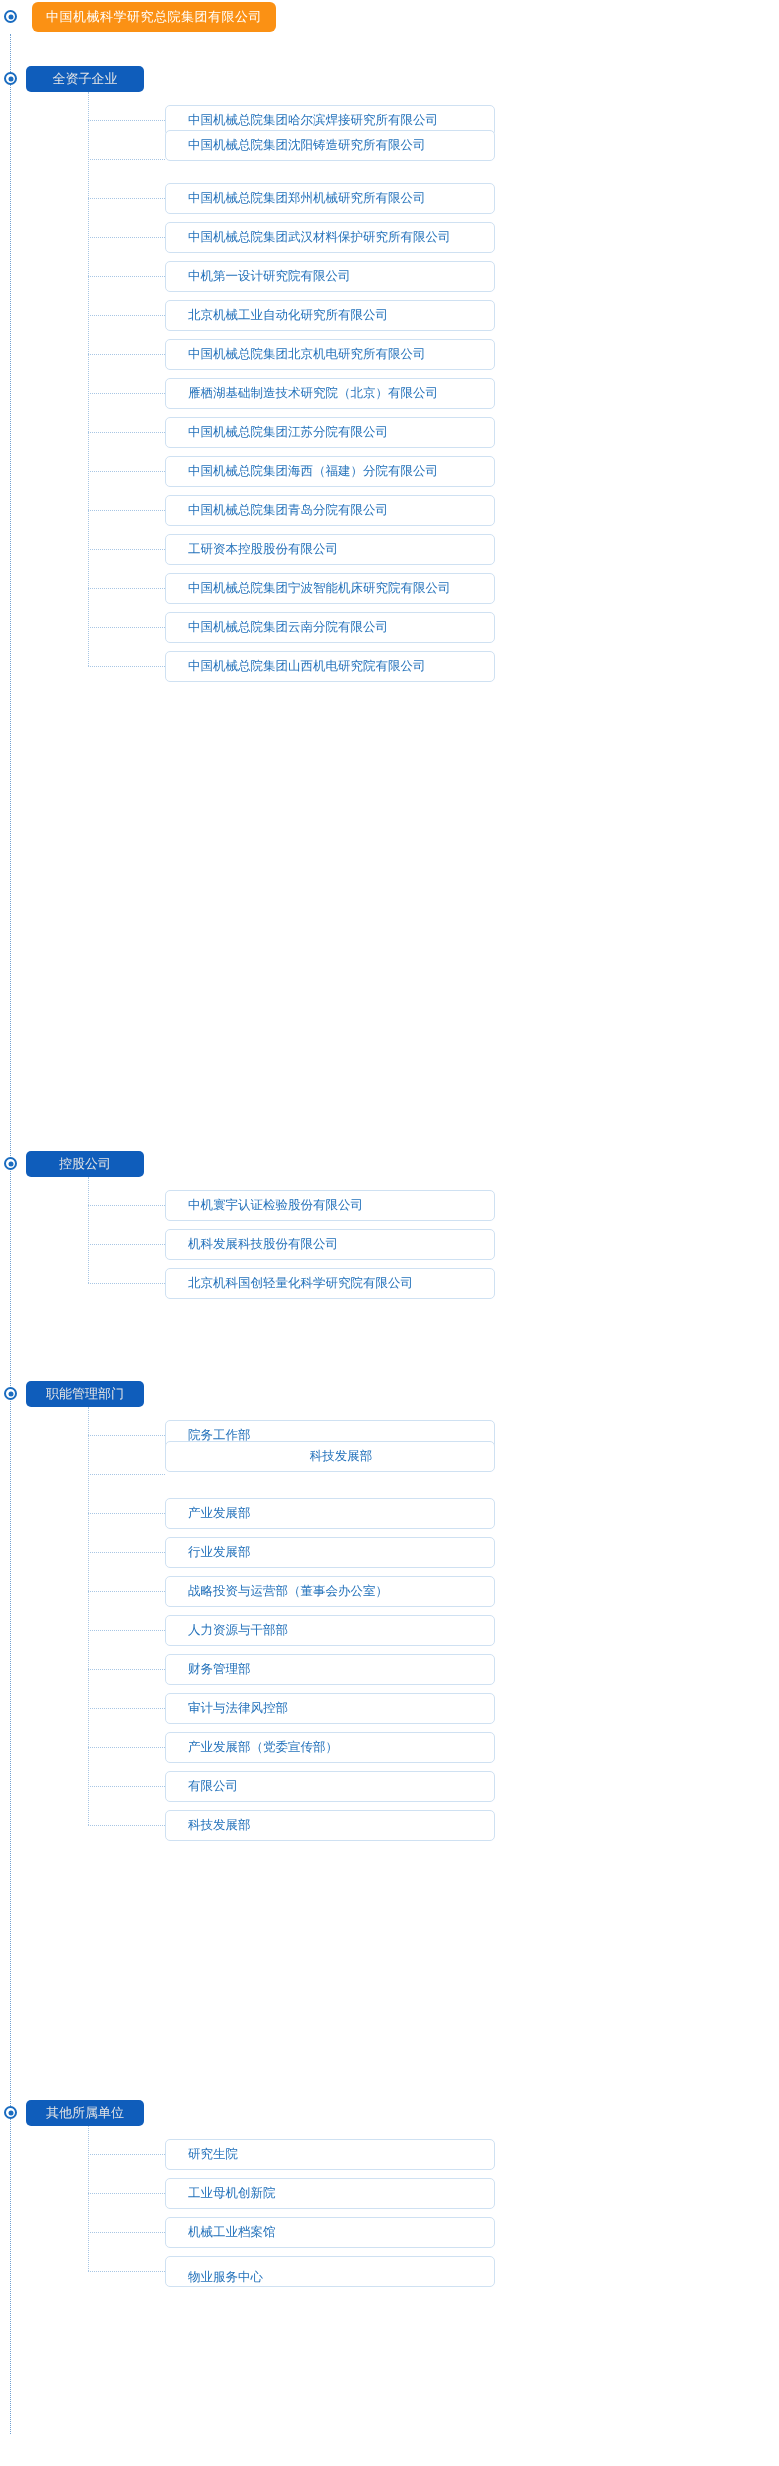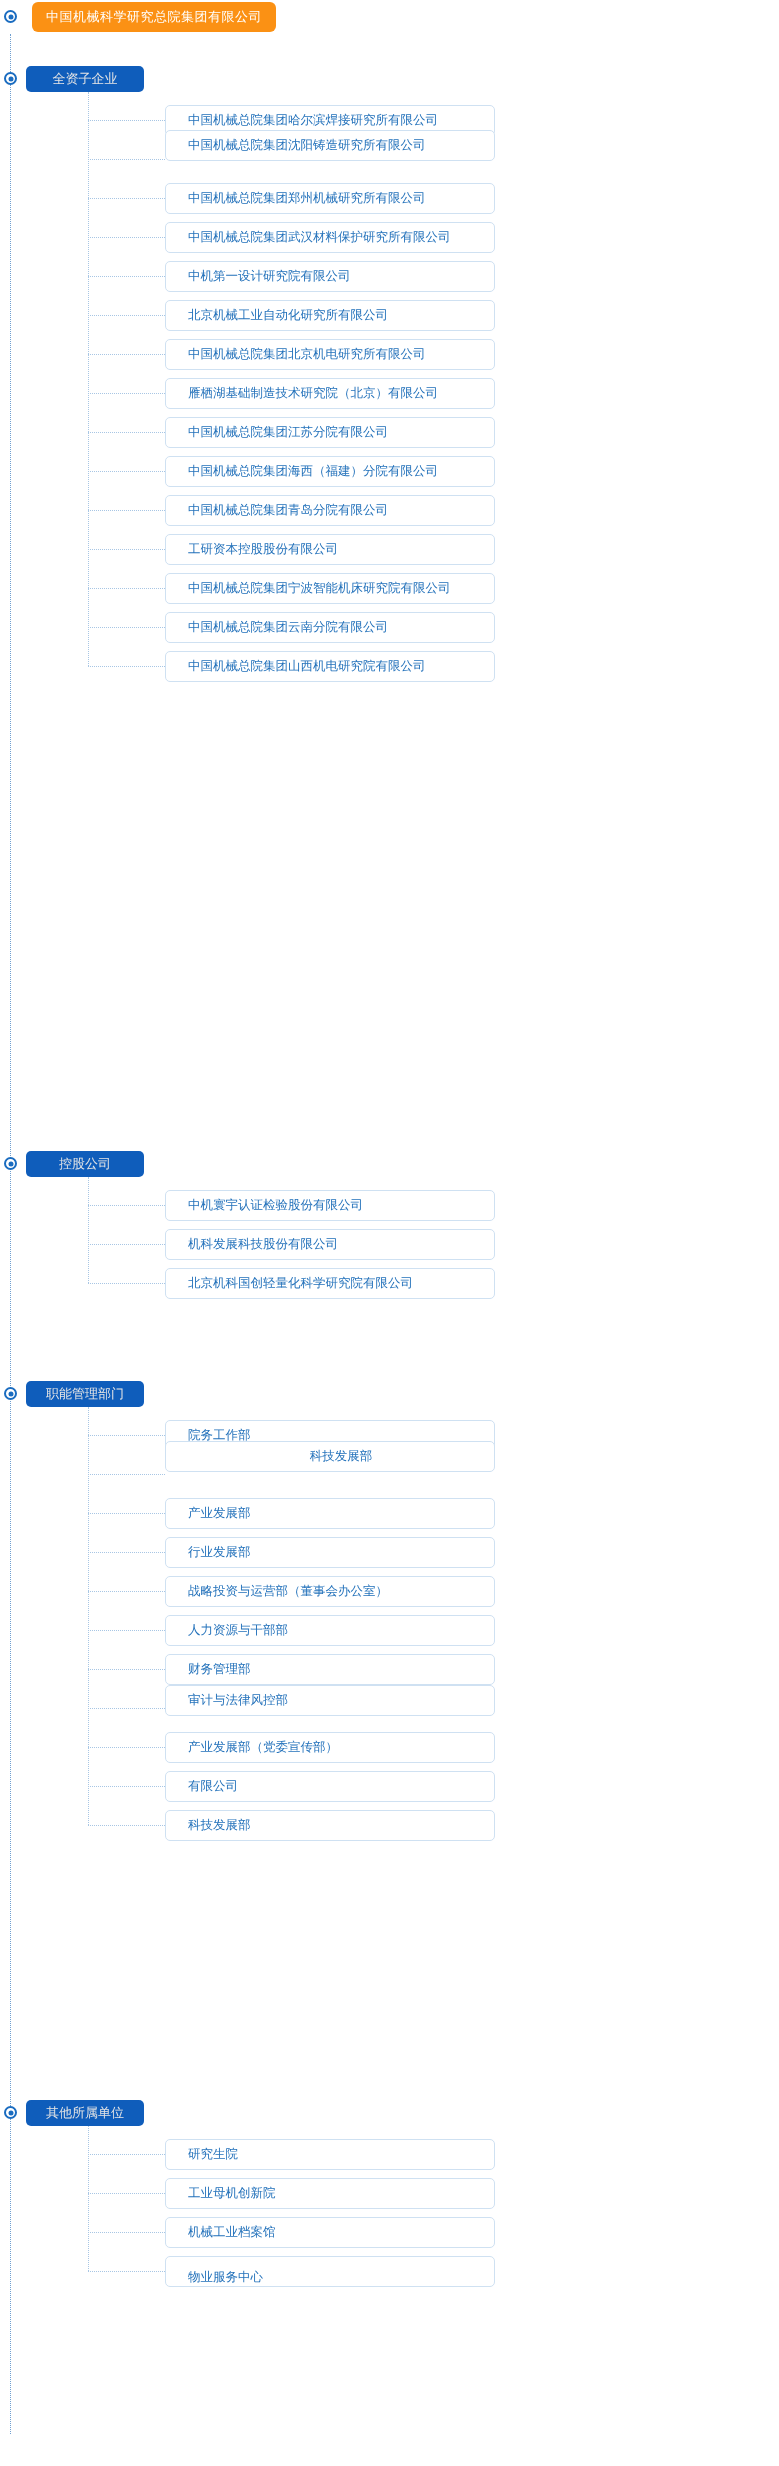--- a/index.html
+++ b/index.html
@@ -241,21 +241,21 @@
         </div>
         <div class="tick" style="top: 249px;"></div>
         <div class="item" style="top: 234px;">
           <a class="item-link" href="#">人力资源与干部部</a>
         </div>
         <div class="tick" style="top: 288px;"></div>
         <div class="item" style="top: 273px;">
           <a class="item-link" href="#">财务管理部</a>
         </div>
         <div class="tick" style="top: 327px;"></div>
-        <div class="item" style="top: 304px; text-align: right;">
+        <div class="item" style="top: 312px; text-align: right;">
           <a class="item-link" href="#">审计与法律风控部</a>
         </div>
         <div class="tick" style="top: 366px;"></div>
         <div class="item" style="top: 351px;">
           <a class="item-link" href="#">产业发展部（党委宣传部）</a>
         </div>
         <div class="tick" style="top: 405px;"></div>
         <div class="item" style="top: 390px;">
           <a class="item-link" href="#">有限公司</a>
         </div>

